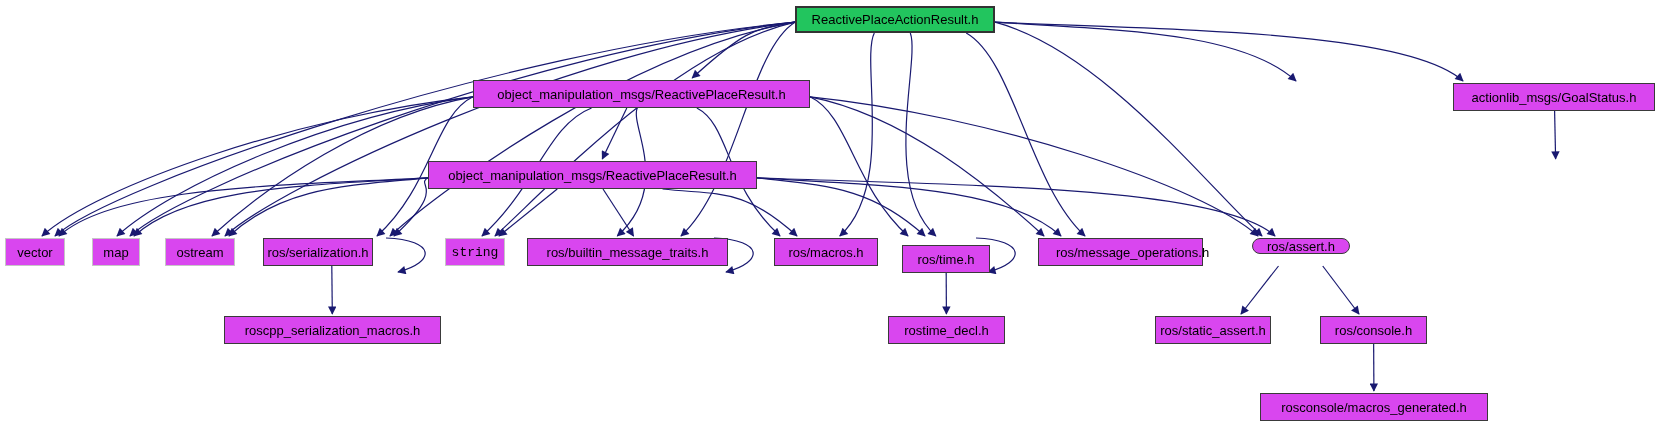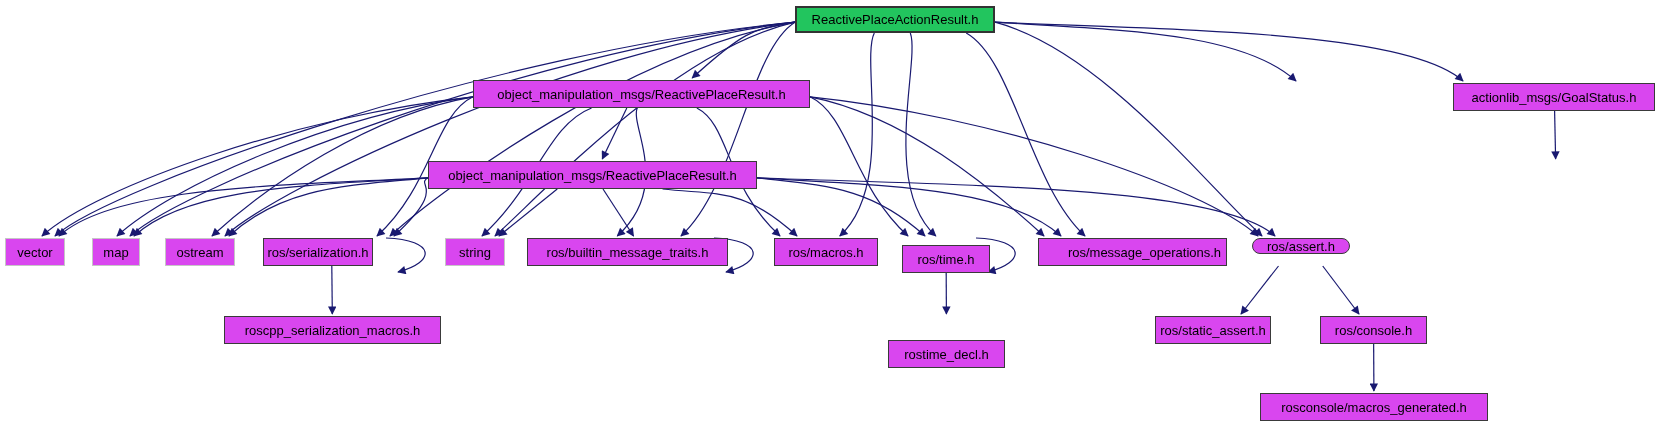--- a/index.html
+++ b/index.html
@@ -81,24 +81,24 @@
       <path d="M 1373.65 344 L 1373.9 391" class="edge" stroke="#191970" marker-end="url(#arrow)"></path>
     </svg>
 <div class="node root" style="left: 795px; top: 6px; width: 200px; height: 27px;">ReactivePlaceActionResult.h</div>
     <div class="node" style="left: 473px; top: 80px; width: 337px; height: 28px;">object_manipulation_msgs/ReactivePlaceResult.h</div>
     <div class="node" style="left: 1453px; top: 83px; width: 202px; height: 28px;">actionlib_msgs/GoalStatus.h</div>
     <div class="node" style="left: 428px; top: 161px; width: 329px; height: 28px;">object_manipulation_msgs/ReactivePlaceResult.h</div>
     <div class="node ext" style="left: 5px; top: 238px; width: 60px; height: 28px;">vector</div>
     <div class="node ext" style="left: 92px; top: 238px; width: 48px; height: 28px;">map</div>
     <div class="node ext" style="left: 165px; top: 238px; width: 70px; height: 28px;">ostream</div>
     <div class="node" style="left: 263px; top: 238px; width: 110px; height: 28px; text-align: right;">ros/serialization.h</div>
-    <div class="node ext" style="left: 445px; top: 238px; width: 60px; height: 28px;">string</div>
+    <div class="node ext" style="left: 445px; top: 238px; width: 60px; height: 28px; font-family: Liberation Mono, monospace;">string</div>
     <div class="node" style="left: 527px; top: 238px; width: 201px; height: 28px;">ros/builtin_message_traits.h</div>
     <div class="node" style="left: 774px; top: 238px; width: 104px; height: 28px;">ros/macros.h</div>
     <div class="node" style="left: 902px; top: 238px; width: 88px; height: 28px; margin-top: 7px;">ros/time.h</div>
-    <div class="node" style="left: 1038px; top: 238px; width: 189px; height: 28px; padding-left: 24px;">ros/message_operations.h</div>
+    <div class="node" style="left: 1038px; top: 238px; width: 165px; height: 28px; padding-left: 24px;">ros/message_operations.h</div>
     <div class="node" style="left: 1252px; top: 238px; width: 98px; height: 16px; border-radius: 8px;">ros/assert.h</div>
     <div class="node" style="left: 224px; top: 316px; width: 217px; height: 28px;">roscpp_serialization_macros.h</div>
-    <div class="node" style="left: 888px; top: 316px; width: 117px; height: 28px; margin-top: 24px;">rostime_decl.h</div>
+    <div class="node" style="left: 888px; top: 316px; width: 117px; height: 28px;">rostime_decl.h</div>
     <div class="node" style="left: 1155px; top: 316px; width: 116px; height: 28px;">ros/static_assert.h</div>
     <div class="node" style="left: 1320px; top: 316px; width: 107px; height: 28px;">ros/console.h</div>
     <div class="node" style="left: 1260px; top: 393px; width: 228px; height: 28px;">rosconsole/macros_generated.h</div>
   </div>
 
 </body></html>

